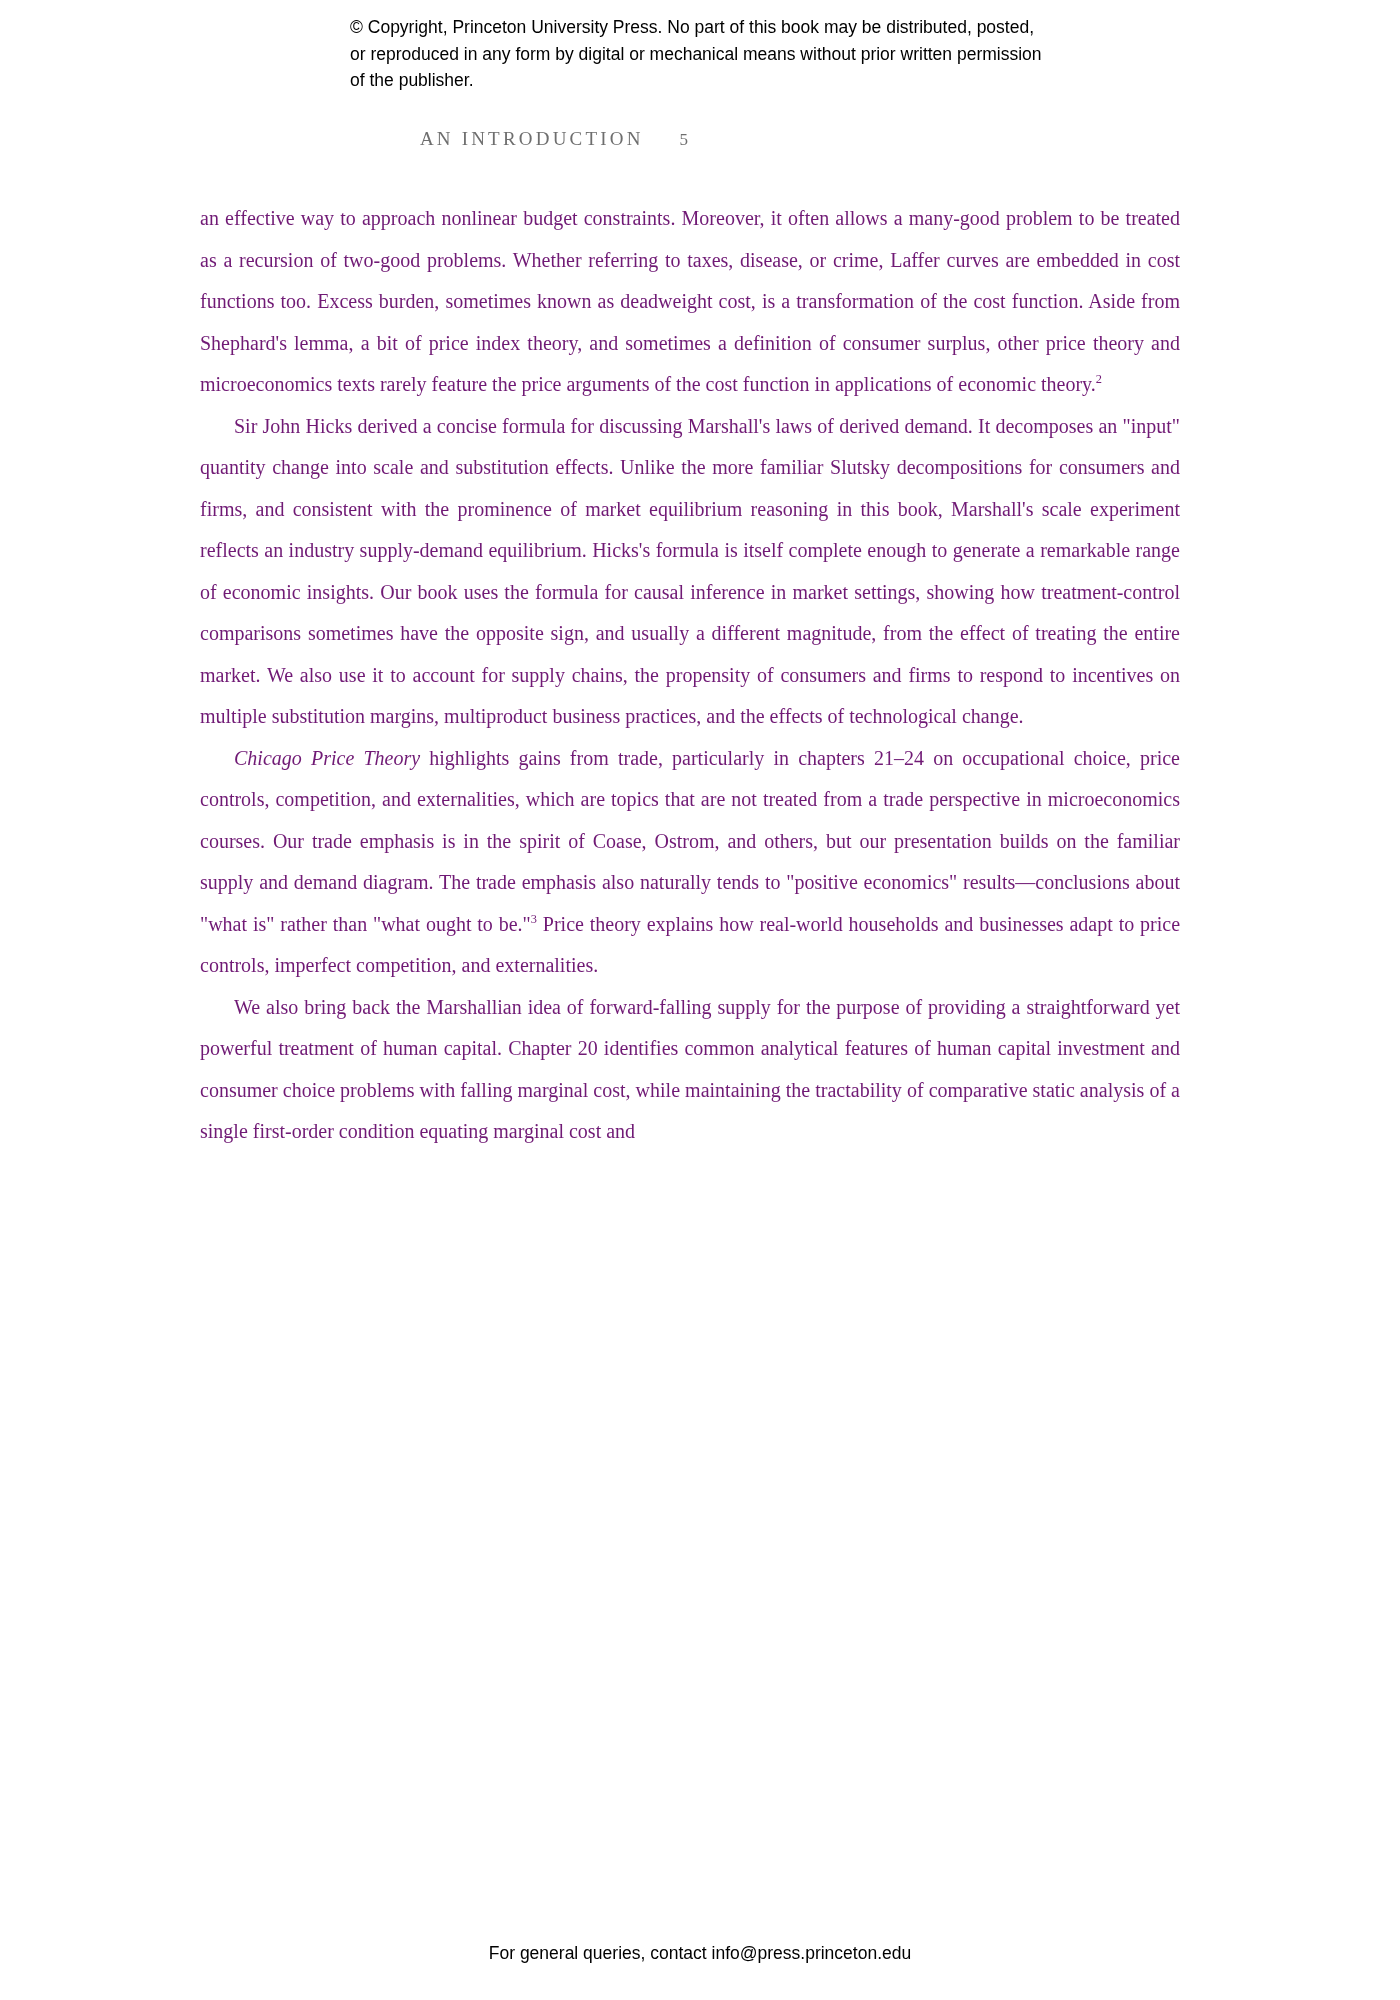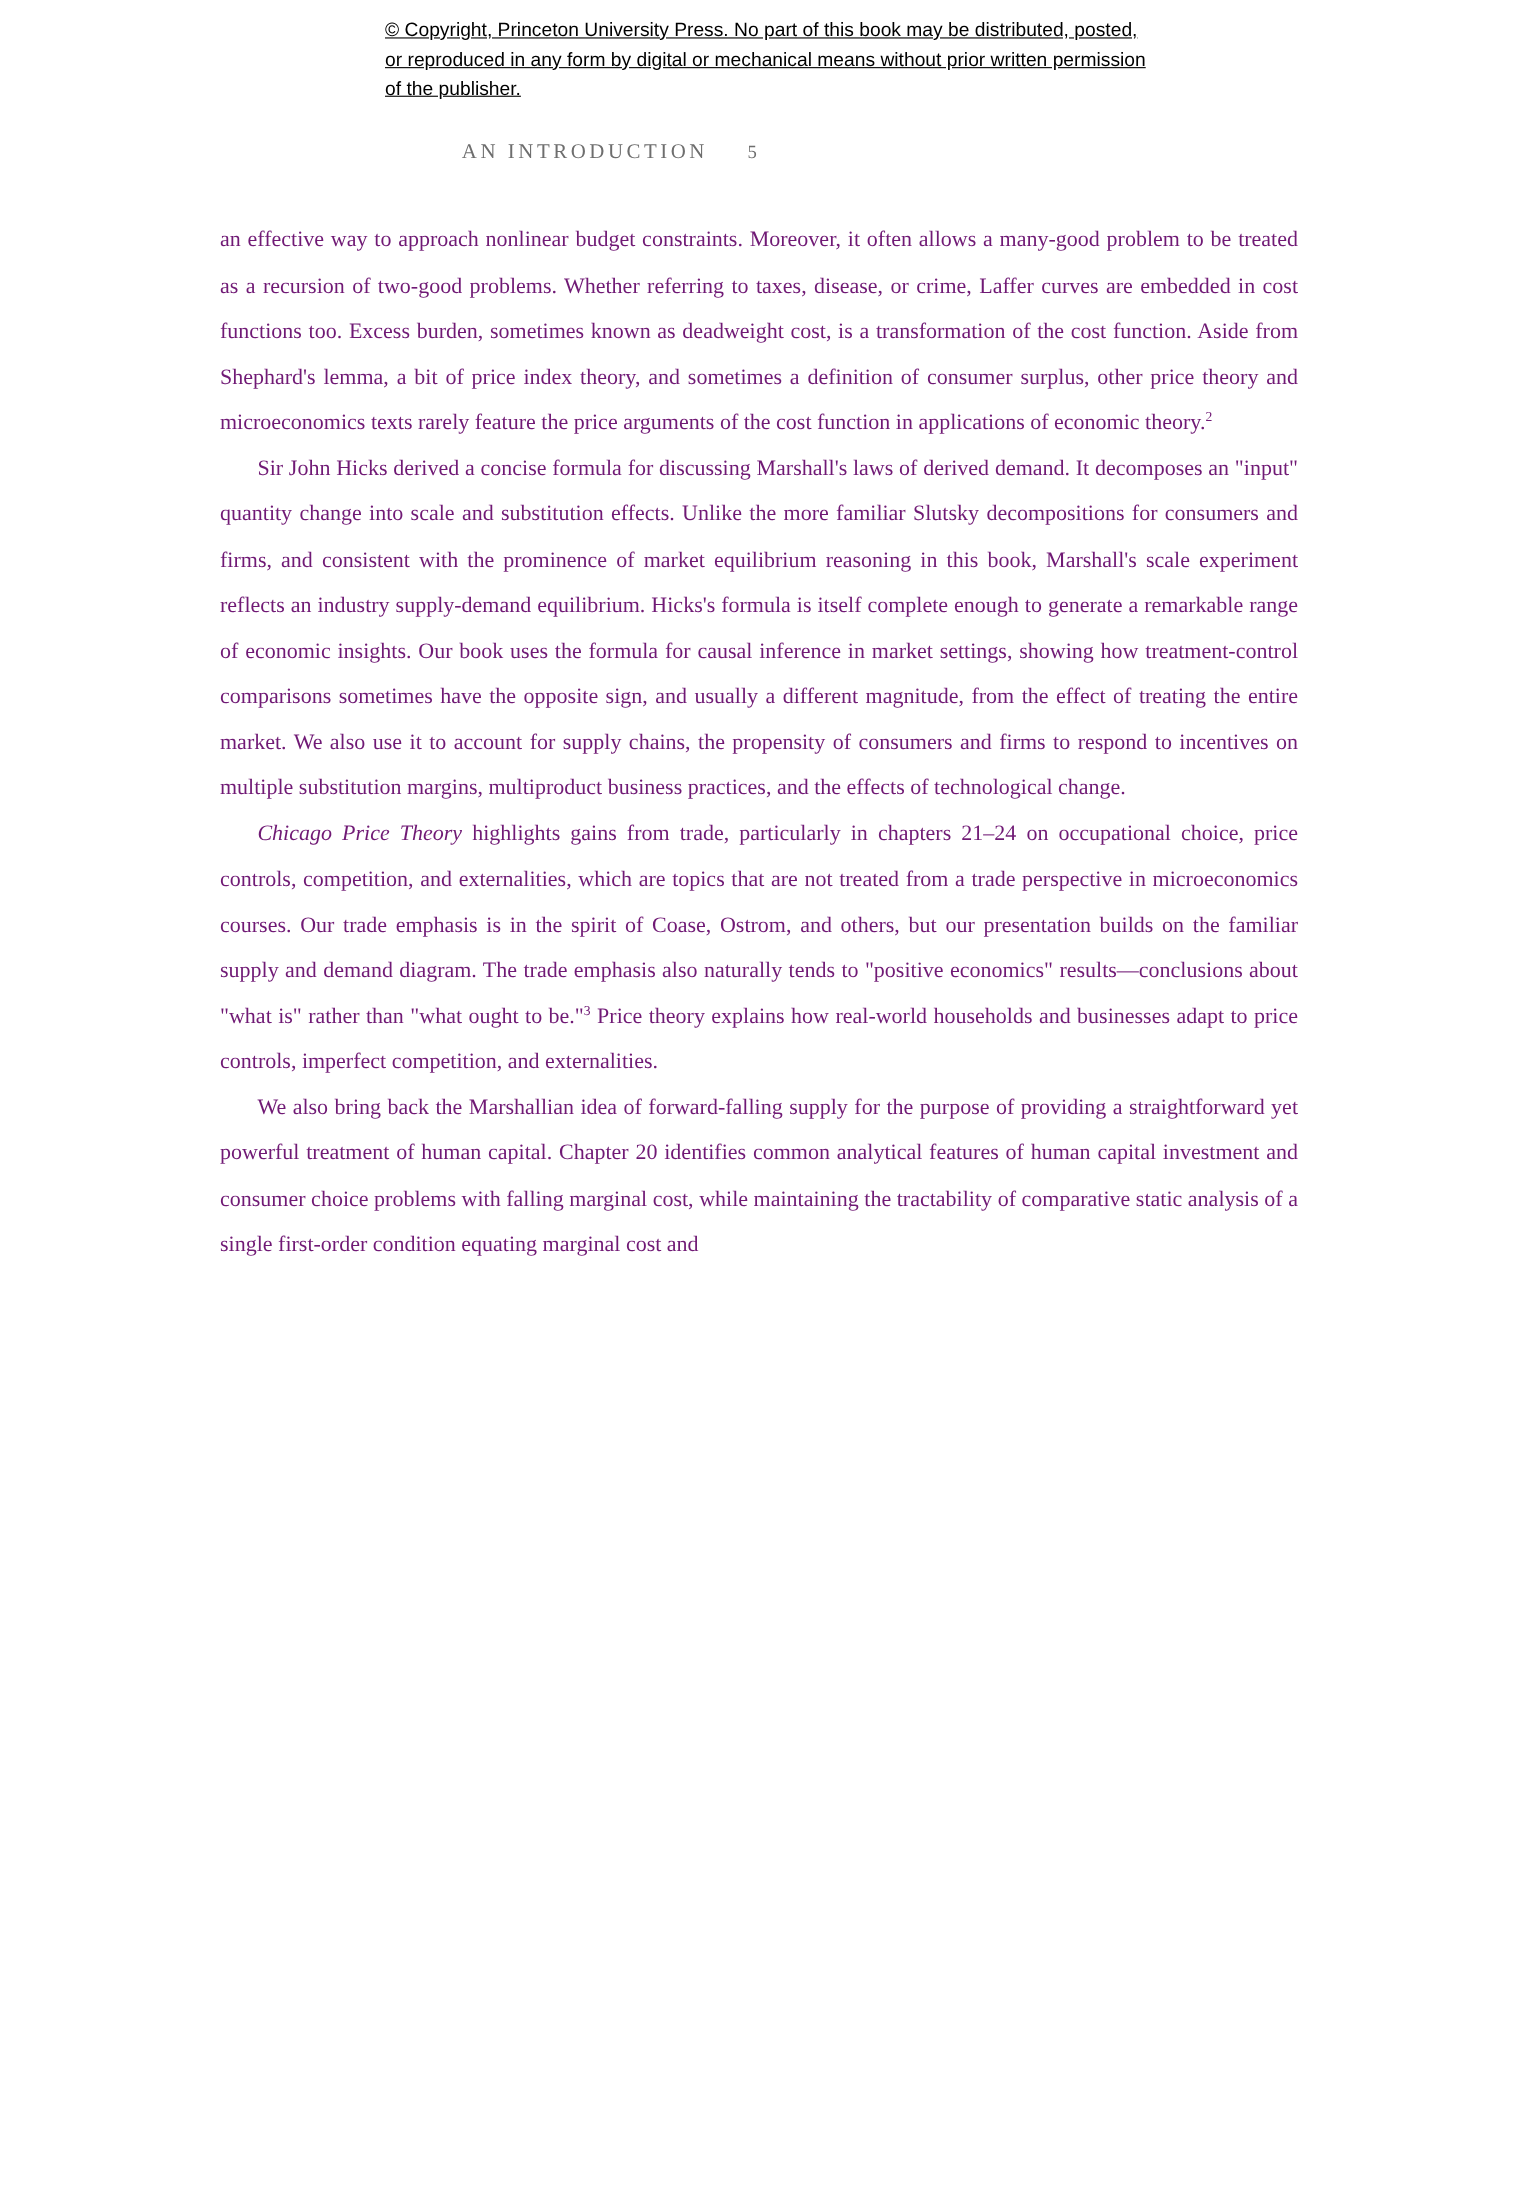--- a/index.html
+++ b/index.html
@@ -25,21 +25,20 @@
   .copyright {
     position: absolute;
     top: 14px;
     left: 350px;
     width: 700px;
     font-family: "Liberation Sans", sans-serif;
     font-size: 17.5px;
     line-height: 1.52;
     color: #000000;
     text-align: left;
-    text-decoration: underline;
   }
 
   
   .running-head {
     position: absolute;
     top: 128px;
     left: 0;
     width: 1108px;
     text-align: center;
     font-family: "Liberation Serif", serif;
@@ -117,14 +116,15 @@
     <p class="no-indent"><span>an effective way to approach nonlinear budget constraints. Moreover, it often allows a many-good problem to be treated as a recursion of two-good problems. Whether referring to taxes, disease, or crime, Laffer curves are embedded in cost functions too. Excess burden, sometimes known as deadweight cost, is a transformation of the cost function. Aside from Shephard's lemma, a bit of price index theory, and sometimes a definition of consumer surplus, other price theory and microeconomics texts rarely feature the price arguments of the cost function in applications of economic theory.</span><sup>2</sup></p>
 
     <p><span>Sir John Hicks derived a concise formula for discussing Marshall's laws of derived demand. It decomposes an "input" quantity change into scale and substitution effects. Unlike the more familiar Slutsky decompositions for consumers and firms, and consistent with the prominence of market equilibrium reasoning in this book, Marshall's scale experiment reflects an industry supply-demand equilibrium. Hicks's formula is itself complete enough to generate a remarkable range of economic insights. Our book uses the formula for causal inference in market settings, showing how treatment-control comparisons sometimes have the opposite sign, and usually a different magnitude, from the effect of treating the entire market. We also use it to account for supply chains, the propensity of consumers and firms to respond to incentives on multiple substitution margins, multiproduct business practices, and the effects of technological change.</span></p>
 
     <p><span class="it">Chicago Price Theory</span><span> highlights gains from trade, particularly in chapters 21–24 on occupational choice, price controls, competition, and externalities, which are topics that are not treated from a trade perspective in microeconomics courses. Our trade emphasis is in the spirit of Coase, Ostrom, and others, but our presentation builds on the familiar supply and demand diagram. The trade emphasis also naturally tends to "positive economics" results—conclusions about "what is" rather than "what ought to be."</span><sup>3</sup><span> Price theory explains how real-world households and businesses adapt to price controls, imperfect competition, and externalities.</span></p>
 
     <p><span>We also bring back the Marshallian idea of forward-falling supply for the purpose of providing a straightforward yet powerful treatment of human capital. Chapter 20 identifies common analytical features of human capital investment and consumer choice problems with falling marginal cost, while maintaining the tractability of comparative static analysis of a single first-order condition equating marginal cost and</span></p>
 
   </div>
 
+  <div class="footer">For general queries, contact info@press.princeton.edu</div>
 
 </div>
 
 </body></html>

